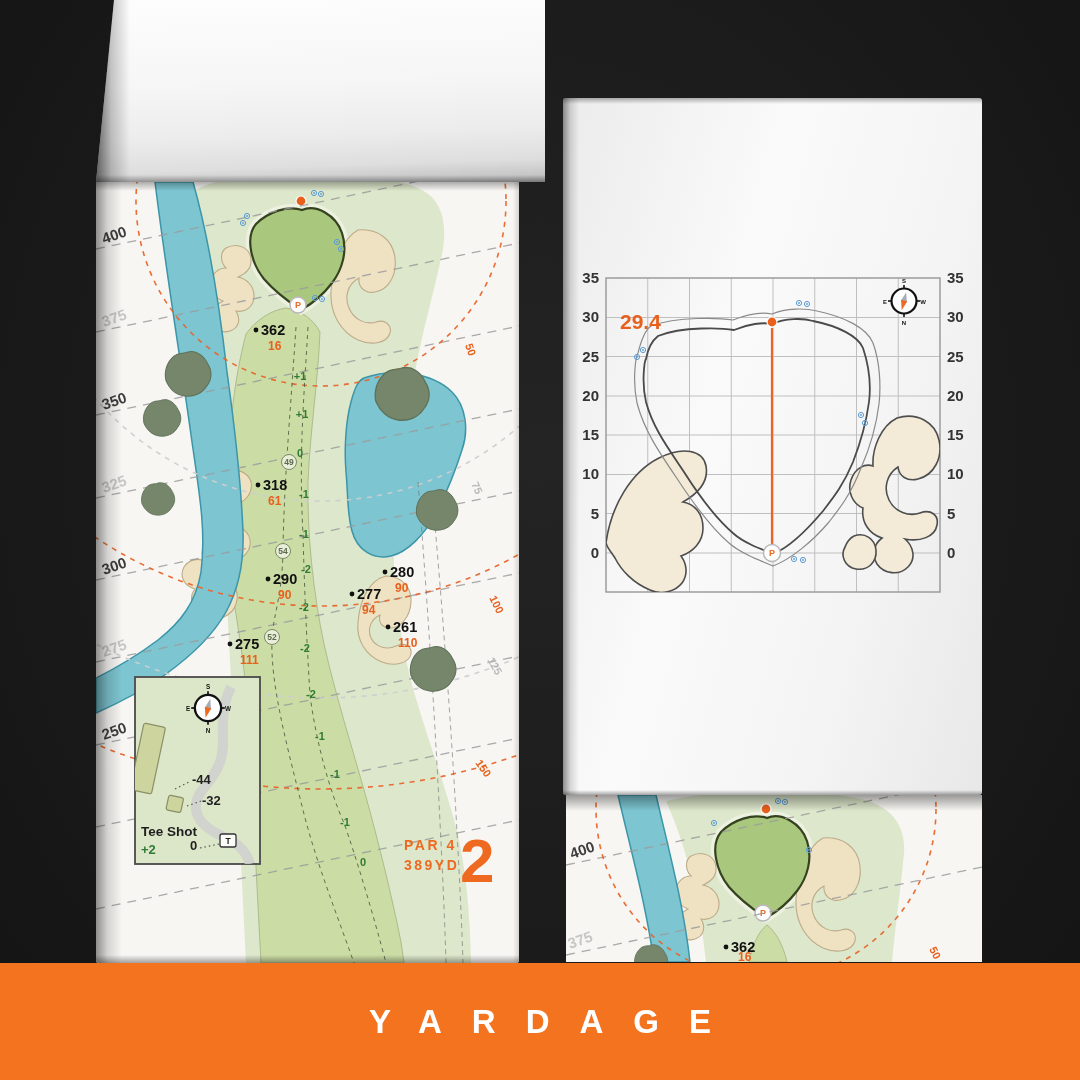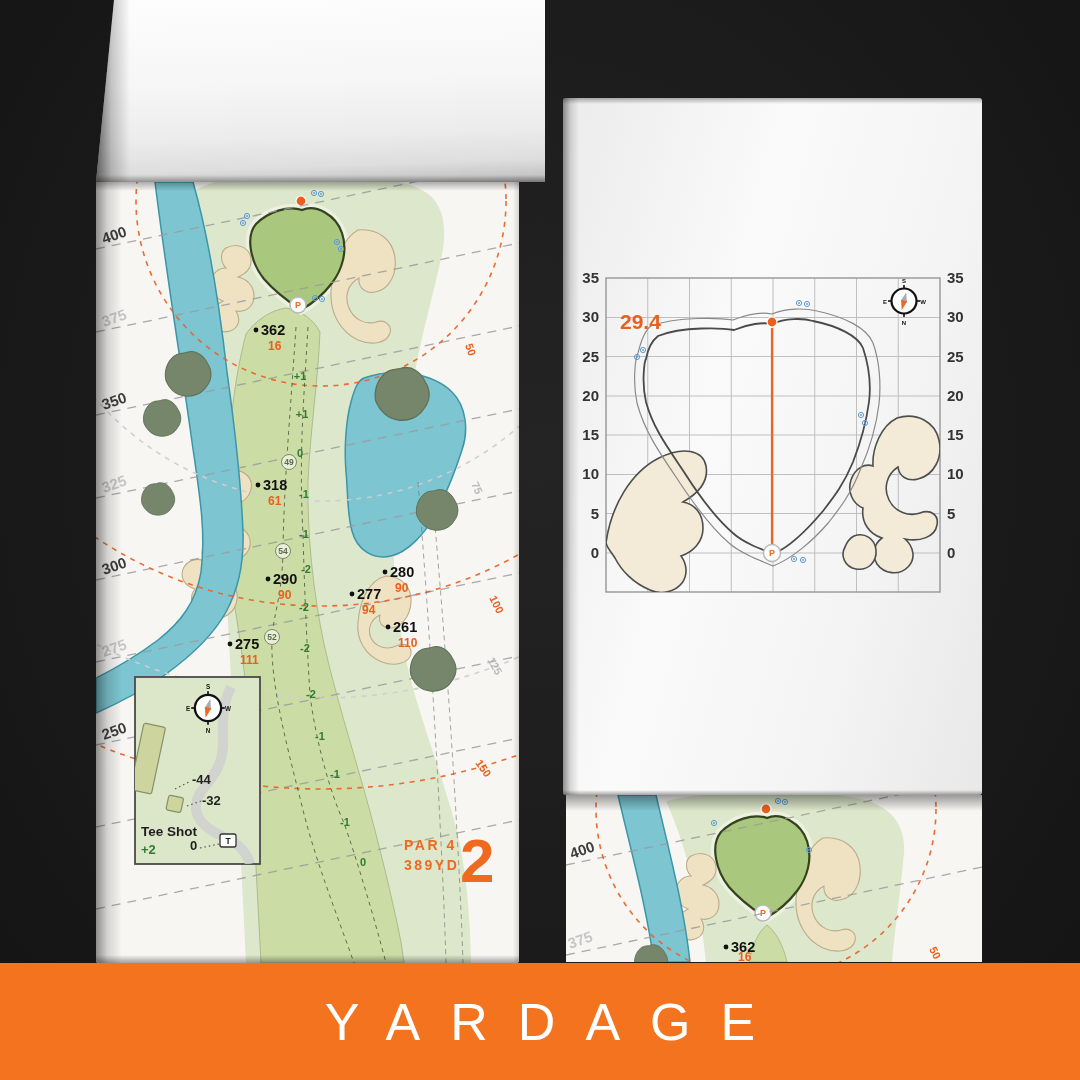--- a/index.html
+++ b/index.html
@@ -20,21 +20,21 @@
   .edge-top{left:0;right:0;top:0;height:9px;background:linear-gradient(180deg,rgba(0,0,0,.30),transparent);pointer-events:none;}
   .edge-bottom{left:0;right:0;bottom:0;height:8px;background:linear-gradient(0deg,rgba(0,0,0,.35),transparent);pointer-events:none;}
   .edge-right{top:0;bottom:0;right:0;width:6px;background:linear-gradient(270deg,rgba(0,0,0,.14),transparent);pointer-events:none;}
   
   .green-page{left:563px;top:98px;width:419px;height:697px;border-radius:3px;overflow:hidden;
     background:linear-gradient(105deg,#ebebeb 0%,#fafafa 38%,#f4f4f4 70%,#e8e8e8 100%);}
   .under-page{left:566px;top:795px;width:416px;height:167px;background:#f7f6f3;overflow:hidden;}
   .under-shadow{left:0;right:0;top:0;height:16px;background:linear-gradient(180deg,rgba(0,0,0,.38),transparent);pointer-events:none;}
   
   .banner{left:0;top:963px;width:1080px;height:117px;background:#F4731E;display:flex;align-items:center;justify-content:center;}
-  .banner-text{color:#fff;font-weight:400;font-size:52px;letter-spacing:30px;text-indent:30px;font-family:"Liberation Sans",sans-serif;}
+  .banner-text{color:#fff;font-weight:700;font-size:33px;letter-spacing:30px;text-indent:30px;font-family:"Liberation Sans",sans-serif;}
   
   svg{display:block;}
   svg text{font-family:"Liberation Sans",sans-serif;}
   .rough{fill:#dde7cb;}
   .fairway{fill:#cbdca4;stroke:#a3b183;stroke-width:.8;}
   .collar{fill:none;stroke:#edf1e0;stroke-width:9;}
   .green{fill:#a9c77d;stroke:#35421f;stroke-width:2.2;}
   .bunker{fill:#efe2c2;stroke:#bcab89;stroke-width:1.1;}
   .bunker2{fill:#f3ead7;stroke:#4e4e4e;stroke-width:1.6;}
   .water{fill:#7cc5d1;stroke:#3c95a8;stroke-width:1.5;}

